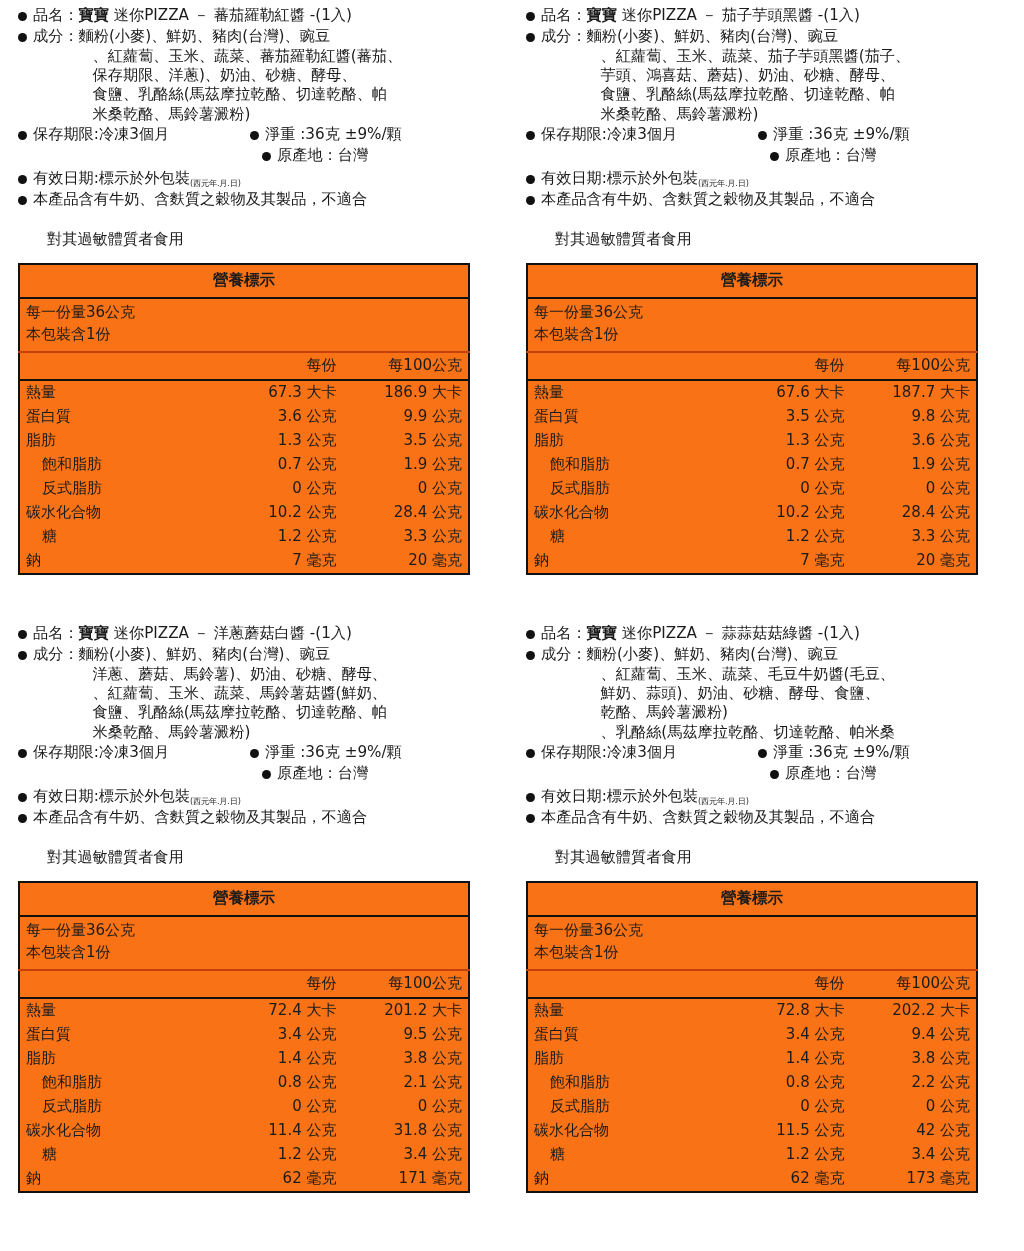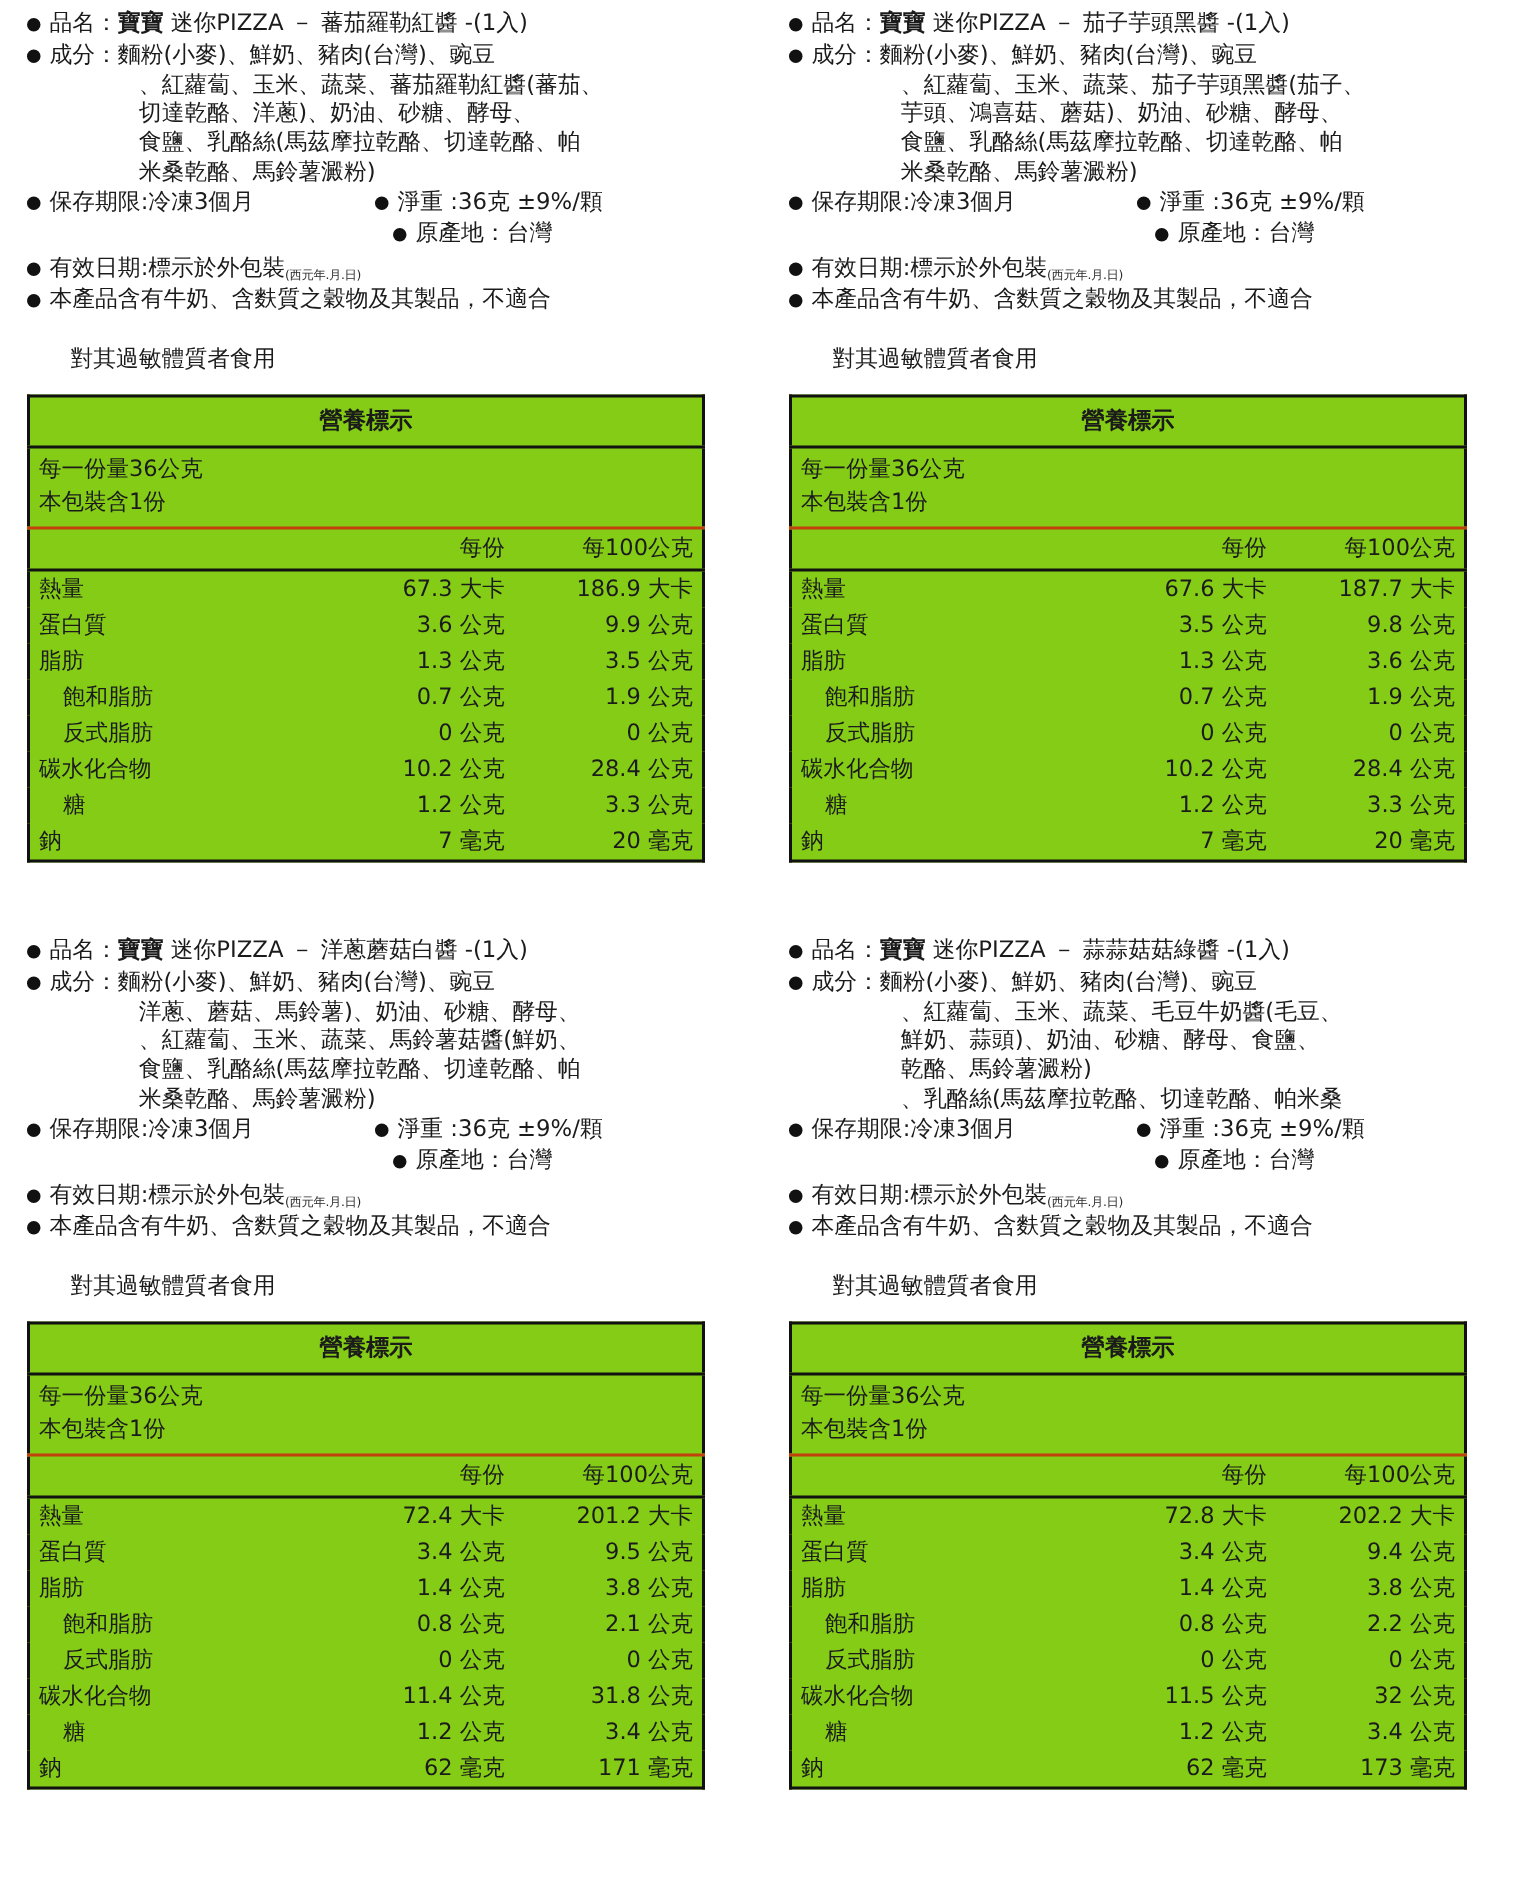--- a/index.html
+++ b/index.html
@@ -81,21 +81,21 @@
   .allergen-body { flex: 1 1 auto; }
   .allergen-2 { padding-left: 14px; margin-top: 20px; }
 
   
   .nt {
     border: 2px solid #111;
     border-collapse: collapse;
     width: 452px;
     margin-top: 14px;
     font-size: 15px;
-    background: #84cc16;
+    background: #f97316;
   }
   .panel.right .nt { width: 452px; }
   .nt td { padding: 0; vertical-align: middle; }
   .nt .title-cell {
     text-align: center;
     font-weight: bold;
     font-size: 15.5px;
     border-bottom: 2px solid #111;
     padding: 5px 0 6px;
   }
@@ -131,21 +131,21 @@
         <span class="ilabel"><span class="lbl-name">品名</span><span class="lbl-colon">：</span></span>
         <span class="ivalue"><span class="brand v-brand">寶寶</span> <span class="v-series">迷你PIZZA</span> <span class="v-dash">－</span> <span class="v-flavor">蕃茄羅勒紅醬</span> <span class="v-pack">-(1入)</span></span>
       </div>
 
       <div class="irow">
         <span class="bullet"></span>
         <span class="ilabel"><span class="lbl-ing">成分</span><span class="lbl-colon2">：</span></span>
         <span class="ing-body">
               <div class="ing-first">麵粉(小麥)、鮮奶、豬肉(台灣)、豌豆</div>
               <div class="ing-cont">、紅蘿蔔、玉米、蔬菜、蕃茄羅勒紅醬(蕃茄、</div>
-              <div class="ing-cont">切達乾酪、洋蔥)、奶油、砂糖、酵母、</div>
+              <div class="ing-cont">保存期限、洋蔥)、奶油、砂糖、酵母、</div>
               <div class="ing-cont">食鹽、乳酪絲(馬茲摩拉乾酪、切達乾酪、帕</div>
               <div class="ing-cont">米桑乾酪、馬鈴薯澱粉)</div>
             </span>
       </div>
 
       <div class="irow two-col">
         <span class="left-part">
           <span class="bullet"></span>
           <span><span class="lbl-shelf">保存期限</span><span class="lbl-colon3">:</span><span class="v-shelf">冷凍3個月</span></span>
         </span>
@@ -548,21 +548,21 @@
               <td class="c-100">2.2 公克</td>
             </tr>
             <tr class="data">
               <td class="c-name indent1">反式脂肪</td>
               <td class="c-serv">0 公克</td>
               <td class="c-100">0 公克</td>
             </tr>
             <tr class="data">
               <td class="c-name">碳水化合物</td>
               <td class="c-serv">11.5 公克</td>
-              <td class="c-100">32 公克</td>
+              <td class="c-100">42 公克</td>
             </tr>
             <tr class="data">
               <td class="c-name indent1">糖</td>
               <td class="c-serv">1.2 公克</td>
               <td class="c-100">3.4 公克</td>
             </tr>
             <tr class="data">
               <td class="c-name">鈉</td>
               <td class="c-serv">62 毫克</td>
               <td class="c-100">173 毫克</td>

